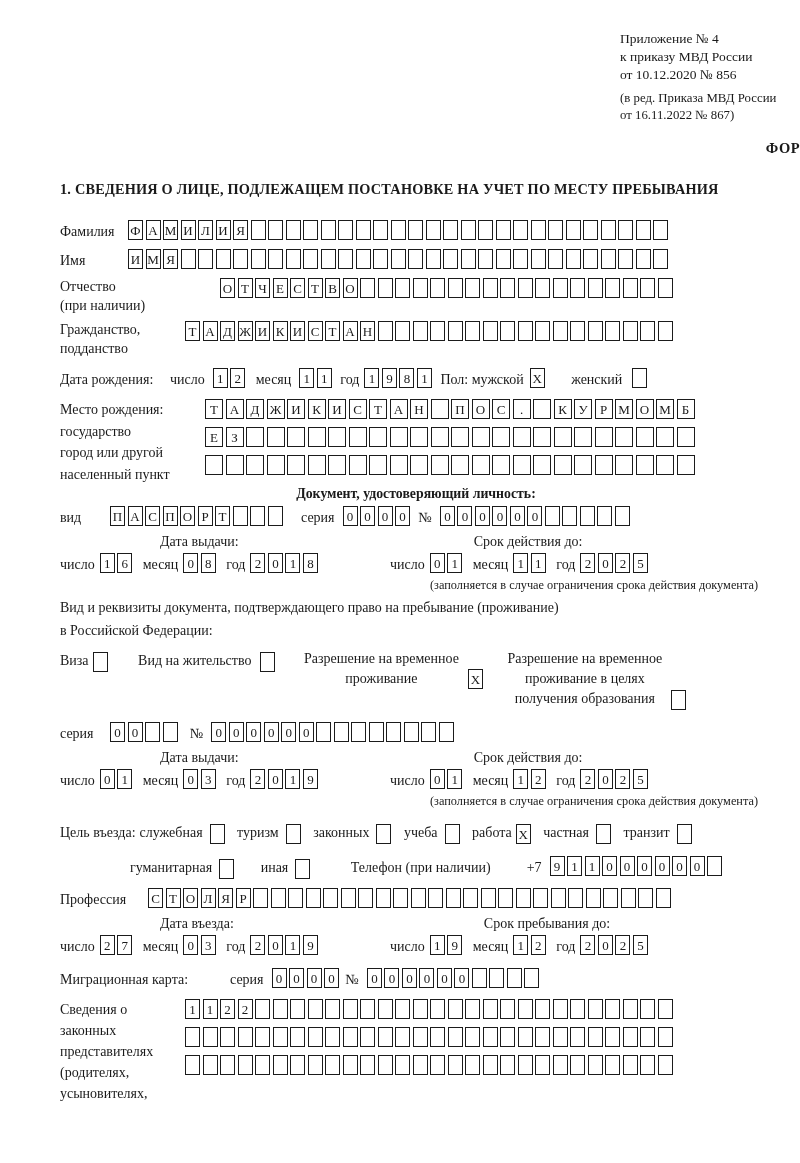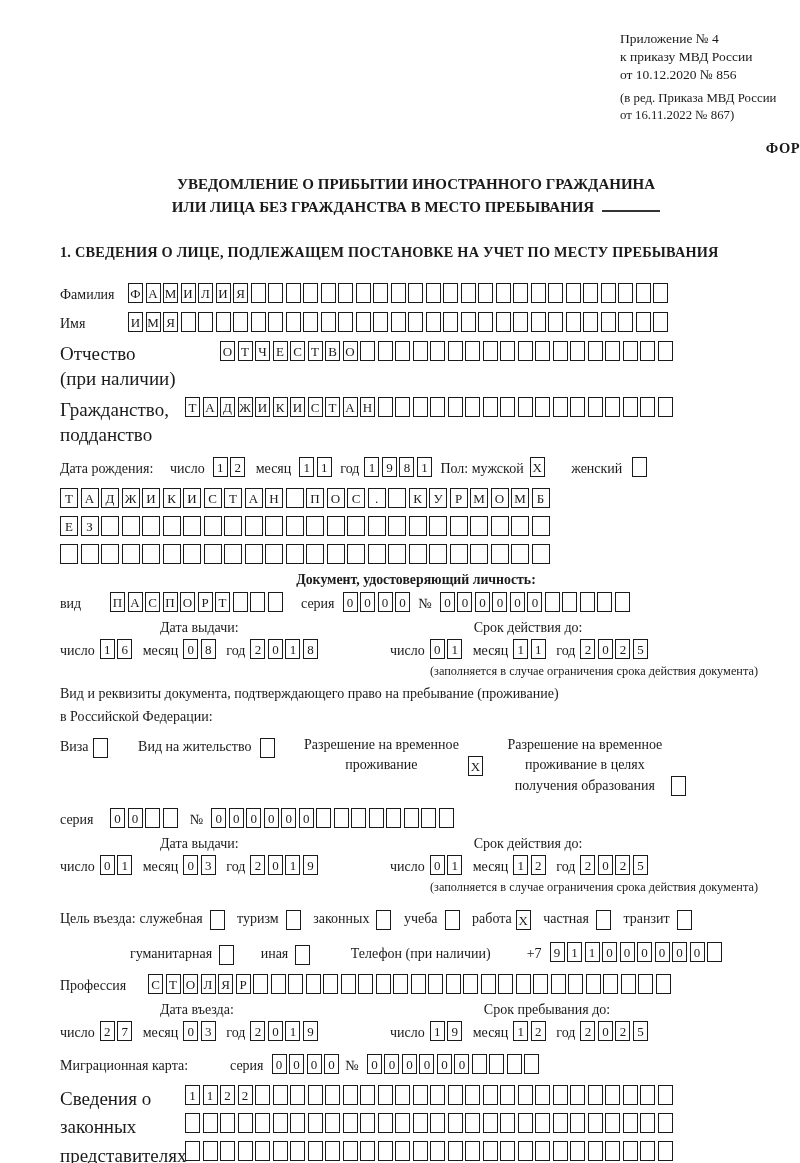--- a/index.html
+++ b/index.html
@@ -15,21 +15,21 @@
 
   .section-heading { font-weight:bold; font-size:14.3px; margin-top:24px; letter-spacing:.2px; }
 
   .cell { display:inline-block; width:15px; height:20px; line-height:19px; border:1.6px solid #1b1b1b;
           margin-right:2.5px; text-align:center; font-size:13px; vertical-align:top; background:#fff; flex:none; }
   .cells { display:inline-block; white-space:nowrap; line-height:0; }
   .cells-wide .cell { width:18px; }
 
   .row { display:flex; align-items:flex-start; margin-top:6px; }
   .lbl { font-size:14px; line-height:23px; flex:none; }
-  .lbl-col { flex:none; font-size:19px; line-height:1.32; }
+  .lbl-col { flex:none; font-size:14px; line-height:1.32; }
 
   .w68 { width:68px; } .w160 { width:160px; } .w125 { width:125px; } .w145 { width:145px; }
 
   .first-row { margin-top:22px; }
   .center-heading { text-align:center; font-weight:bold; font-size:13.8px; }
 
   .dual-labels { display:flex; font-size:14px; margin-top:5px; }
   .dual-labels .dl-left { margin-left:100px; }
   .dual-labels .dl-right { margin-left:235px; }
   .dual-dates { display:flex; margin-top:3px; }
@@ -64,24 +64,20 @@
     <div>к приказу МВД России</div>
     <div>от 10.12.2020 № 856</div>
     <div class="edition">
       <div>(в ред. Приказа МВД России</div>
       <div>от 16.11.2022 № 867)</div>
     </div>
   </div>
 
   <div class="forma-row">ФОРМА</div>
 
-  <div class="title">
-    <div>УВЕДОМЛЕНИЕ О ПРИБЫТИИ ИНОСТРАННОГО ГРАЖДАНИНА</div>
-    <div><span>ИЛИ ЛИЦА БЕЗ ГРАЖДАНСТВА В МЕСТО ПРЕБЫВАНИЯ</span><span class="blank-line"></span></div>
-  </div>
 
   <div class="section-heading">1. СВЕДЕНИЯ О ЛИЦЕ, ПОДЛЕЖАЩЕМ ПОСТАНОВКЕ НА УЧЕТ ПО МЕСТУ ПРЕБЫВАНИЯ</div>
 
   <div class="row first-row">
     <span class="lbl w68">Фамилия</span>
     <span class="cells"><span class="cell">Ф</span><span class="cell">А</span><span class="cell">М</span><span class="cell">И</span><span class="cell">Л</span><span class="cell">И</span><span class="cell">Я</span><span class="cell"></span><span class="cell"></span><span class="cell"></span><span class="cell"></span><span class="cell"></span><span class="cell"></span><span class="cell"></span><span class="cell"></span><span class="cell"></span><span class="cell"></span><span class="cell"></span><span class="cell"></span><span class="cell"></span><span class="cell"></span><span class="cell"></span><span class="cell"></span><span class="cell"></span><span class="cell"></span><span class="cell"></span><span class="cell"></span><span class="cell"></span><span class="cell"></span><span class="cell"></span><span class="cell"></span></span>
   </div>
 
   <div class="row">
     <span class="lbl w68">Имя</span>
@@ -112,20 +108,26 @@
     <span class="cells"><span class="cell">1</span><span class="cell">1</span></span>
     <span class="lbl" style="margin:0 5px 0 6px;">год</span>
     <span class="cells"><span class="cell">1</span><span class="cell">9</span><span class="cell">8</span><span class="cell">1</span></span>
     <span class="lbl" style="margin-left:6px;margin-right:6px;">Пол: мужской</span>
     <span class="cell">X</span>
     <span class="lbl" style="margin-left:24px;margin-right:10px;">женский</span>
     <span class="cell"></span>
   </div>
 
   <div class="group-row">
+    <div class="lbl-col w145" style="line-height:1.55;">
+      <div>Место рождения:</div>
+      <div>государство</div>
+      <div>город или другой</div>
+      <div>населенный пункт</div>
+    </div>
     <div class="stack cells-wide">
       <span class="cells"><span class="cell">Т</span><span class="cell">А</span><span class="cell">Д</span><span class="cell">Ж</span><span class="cell">И</span><span class="cell">К</span><span class="cell">И</span><span class="cell">С</span><span class="cell">Т</span><span class="cell">А</span><span class="cell">Н</span><span class="cell"></span><span class="cell">П</span><span class="cell">О</span><span class="cell">С</span><span class="cell">.</span><span class="cell"></span><span class="cell">К</span><span class="cell">У</span><span class="cell">Р</span><span class="cell">М</span><span class="cell">О</span><span class="cell">М</span><span class="cell">Б</span></span>
       <span class="cells"><span class="cell">Е</span><span class="cell">З</span><span class="cell"></span><span class="cell"></span><span class="cell"></span><span class="cell"></span><span class="cell"></span><span class="cell"></span><span class="cell"></span><span class="cell"></span><span class="cell"></span><span class="cell"></span><span class="cell"></span><span class="cell"></span><span class="cell"></span><span class="cell"></span><span class="cell"></span><span class="cell"></span><span class="cell"></span><span class="cell"></span><span class="cell"></span><span class="cell"></span><span class="cell"></span><span class="cell"></span></span>
       <span class="cells"><span class="cell"></span><span class="cell"></span><span class="cell"></span><span class="cell"></span><span class="cell"></span><span class="cell"></span><span class="cell"></span><span class="cell"></span><span class="cell"></span><span class="cell"></span><span class="cell"></span><span class="cell"></span><span class="cell"></span><span class="cell"></span><span class="cell"></span><span class="cell"></span><span class="cell"></span><span class="cell"></span><span class="cell"></span><span class="cell"></span><span class="cell"></span><span class="cell"></span><span class="cell"></span><span class="cell"></span></span>
     </div>
   </div>
 
   <div class="center-heading">Документ, удостоверяющий личность:</div>
 
   <div class="row" style="margin-top:4px;">

